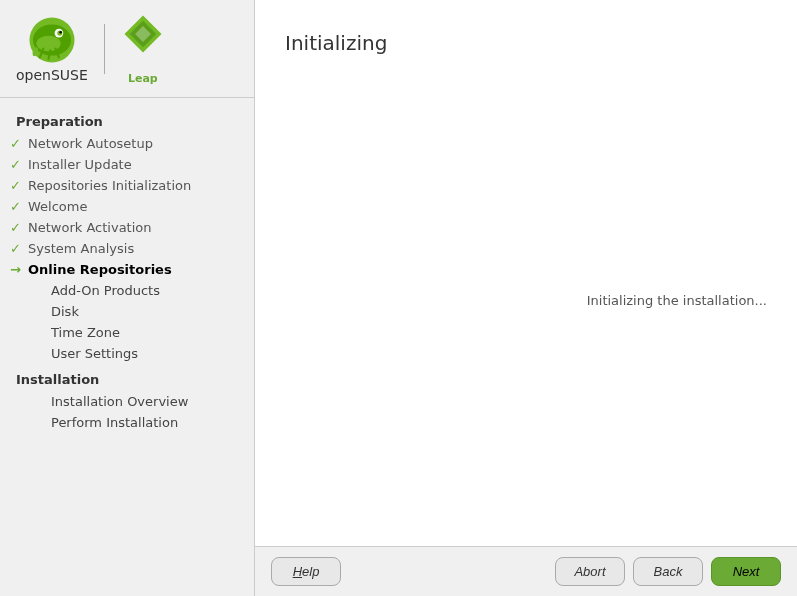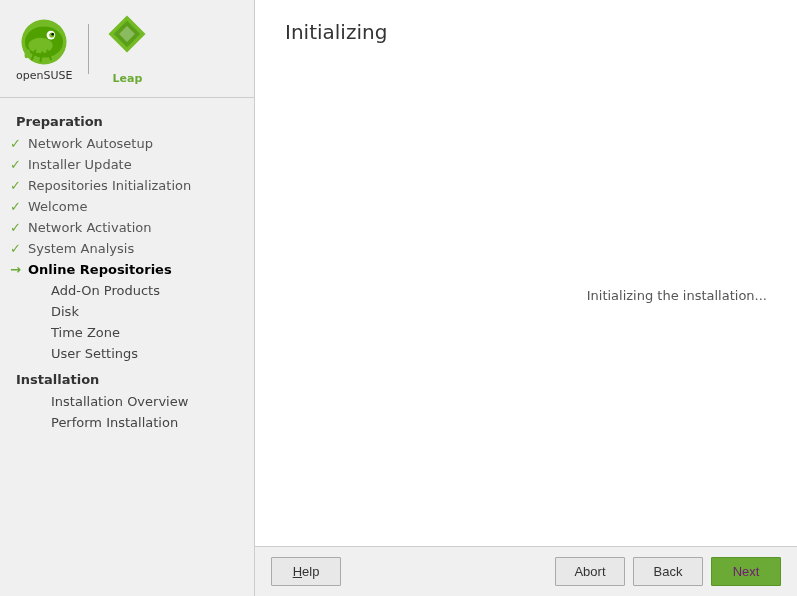--- a/index.html
+++ b/index.html
@@ -130,20 +130,21 @@
       padding: 20px 30px;
       display: flex;
       flex-direction: column;
     }
 
     .page-title {
       font-size: 20px;
       font-weight: normal;
       color: #333;
       margin-bottom: 20px;
+      margin-top: 11px;
     }
 
     .center-area {
       flex: 1;
       display: flex;
       align-items: center;
       justify-content: flex-end;
     }
 
     .init-text {
@@ -171,27 +172,28 @@
       gap: 8px;
     }
 
     .btn {
       padding: 6px 18px;
       font-size: 13px;
       border: 1px solid #aaa;
       background: #e8e8e8;
       color: #333;
       cursor: pointer;
-      border-radius: 1px;
+      border-radius: 8px;
       min-width: 70px;
+      font-style: italic;
     }
 
     .btn-primary {
       background: #6aaa35;
-      color: #701a75;
+      color: #000000;
       border: 1px solid #5a9428;
     }
 
     
     .logo-chameleon {
       width: 52px;
       height: 52px;
     }
   </style>
 </head>
@@ -213,21 +215,21 @@
           <circle cx="40" cy="21" r="1.5" fill="black"></circle>
 
           <ellipse cx="26" cy="34" rx="14" ry="9" fill="#73ba25"></ellipse>
 
           <path d="M12 38 Q6 42 8 48 Q10 50 14 46 Q12 44 14 40 Z" fill="#73ba25"></path>
 
           <line x1="20" y1="40" x2="16" y2="50" stroke="#50a000" stroke-width="2.5" stroke-linecap="round"></line>
           <line x1="28" y1="42" x2="26" y2="52" stroke="#50a000" stroke-width="2.5" stroke-linecap="round"></line>
           <line x1="34" y1="40" x2="38" y2="50" stroke="#50a000" stroke-width="2.5" stroke-linecap="round"></line>
         </svg>
-        <span style="font-size:11px; color:#333; margin-top:1px;">openSUSE</span>
+        <span style="font-size:14px; color:#333; margin-top:1px;">openSUSE</span>
       </div>
 
       <div class="divider-line"></div>
 
       <div class="leap-logo">
         <svg class="leap-diamond" viewBox="0 0 50 50" xmlns="http://www.w3.org/2000/svg">
 
           <polygon points="25,4 46,25 25,46 4,25" fill="#73ba25"></polygon>
           <polygon points="25,10 40,25 25,40 10,25" fill="#5a9e1a"></polygon>
           <polygon points="25,16 34,25 25,34 16,25" fill="#fff" opacity="0.3"></polygon>

